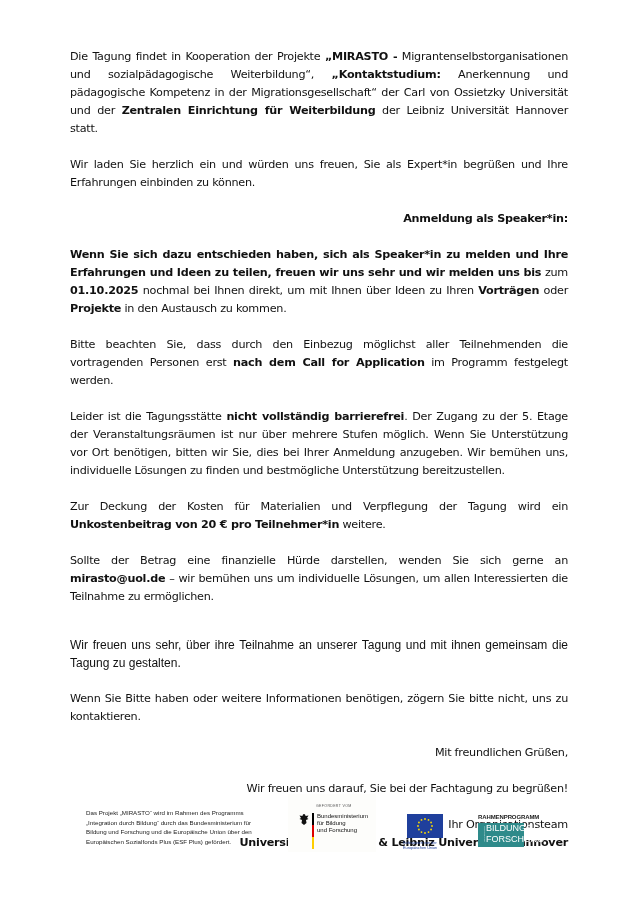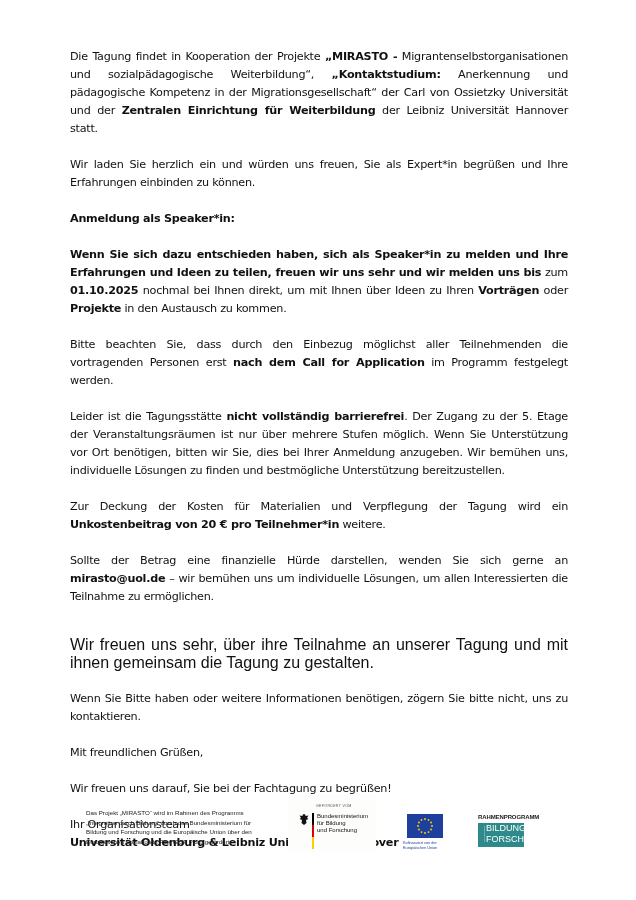--- a/index.html
+++ b/index.html
@@ -1,22 +1,22 @@
 <!DOCTYPE html>
 <html><head>
 <meta charset="utf-8">
 <style>
   html, body { margin: 0; padding: 0; background: #ffffff; }
   body { width: 636px; height: 900px; position: relative; overflow: hidden;
          font-family: "Liberation Sans", sans-serif; color: #111; }
   .page { position: absolute; left: 70px; top: 48px; width: 498px;
           font-family: "DejaVu Sans", sans-serif; font-size: 11.2px; line-height: 18px; letter-spacing: -0.25px; }
   .page p { margin: 0 0 18px 0; text-align: justify; }
-  .page p.left { text-align: left; }
-  .page p.arial { font-family: "Liberation Sans", sans-serif; font-size: 16px; letter-spacing: 0; }
+  .page p.left { text-align: right; }
+  .page p.arial { font-family: "Liberation Sans", sans-serif; font-size: 12px; letter-spacing: 0; }
   b { font-weight: bold; }
   .sig { margin-top: 0; }
   .footer { position: absolute; left: 0; top: 790px; width: 636px; height: 80px; }
   .funding { position: absolute; left: 86px; top: 18px; width: 180px;
              font-family: "Liberation Sans", sans-serif; font-size: 6.2px; line-height: 9.5px; color: #222; }
   .bmbf { position: absolute; left: 288px; top: 4px; width: 88px; height: 58px; background: #fdfdfb; }
   .bmbf .gef { position: absolute; left: 28px; top: 10px; font-size: 3.6px; letter-spacing: 0.3px; color: #555; font-family: "Liberation Sans", sans-serif; }
   .bmbf .eagle { position: absolute; left: 11px; top: 20px; width: 10px; height: 11px; }
   .bmbf .flag { position: absolute; left: 24px; top: 19px; width: 2px; height: 36px;
                 background: linear-gradient(#000 0 33%, #dd0000 33% 66%, #ffce00 66% 100%); }

